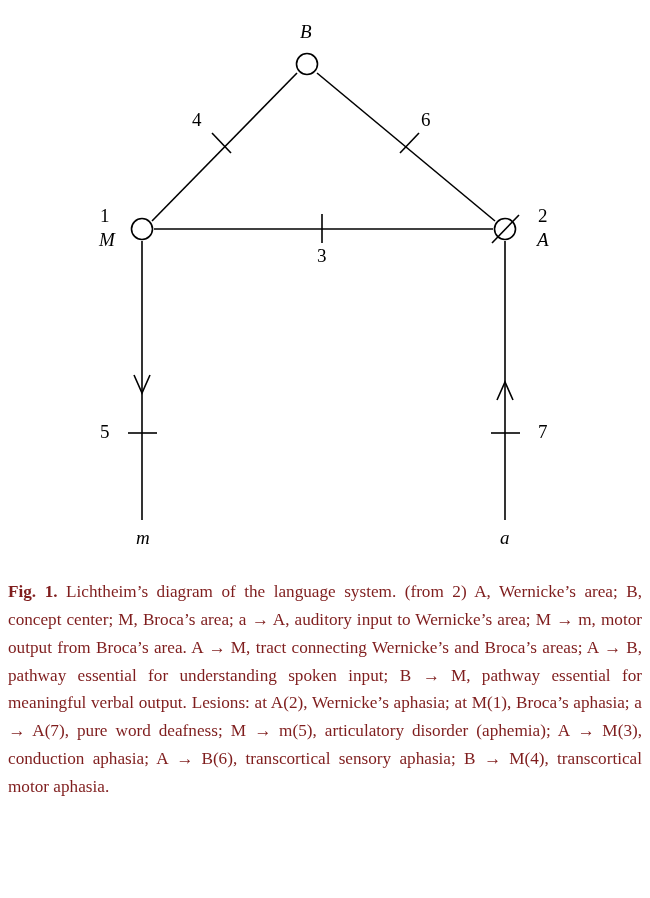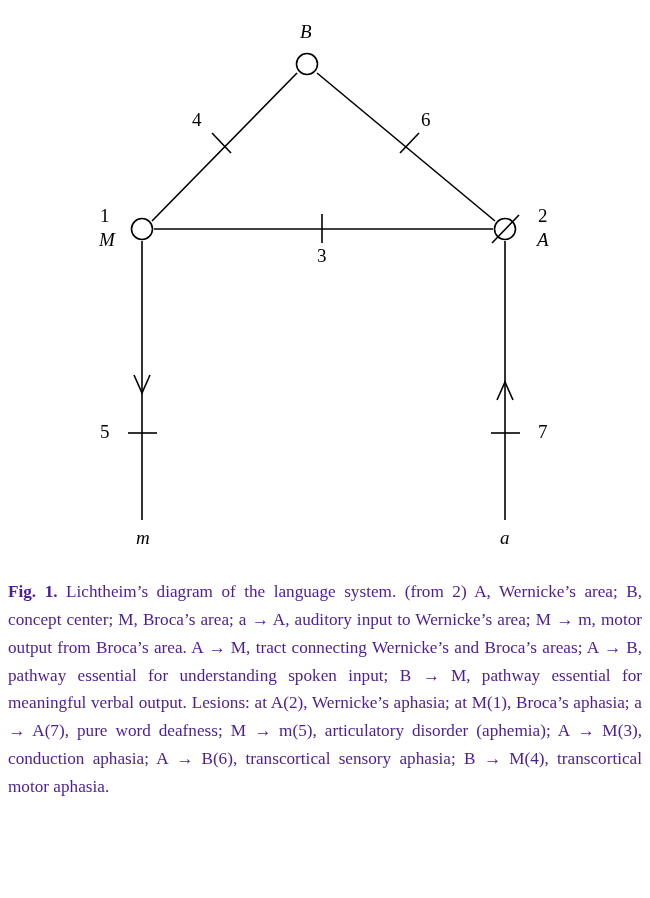--- a/index.html
+++ b/index.html
@@ -38,21 +38,21 @@
   #caption {
     position: absolute;
     left: 8px;
     top: 578px;
     width: 634px;
     font-family: "Liberation Serif", serif;
     font-size: 17.2px;
     line-height: 1.62;
     text-align: justify;
     text-justify: inter-word;
-    color: #4c1d95;
+    color: #7f1d1d;
   }
   #caption .fignum {
     font-weight: bold;
   }
 </style>
 </head>
 <body>
 
 <div id="figure-area">
 

